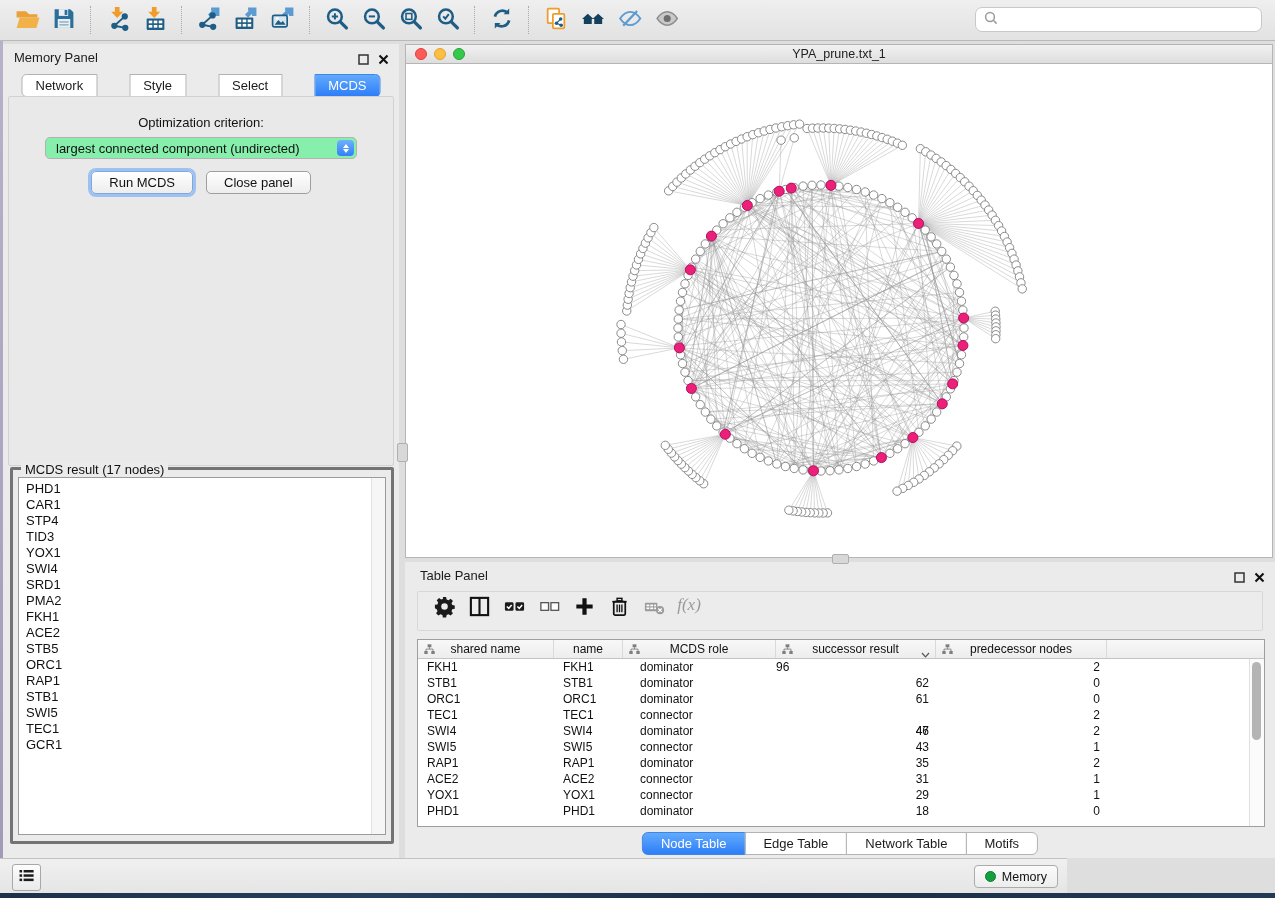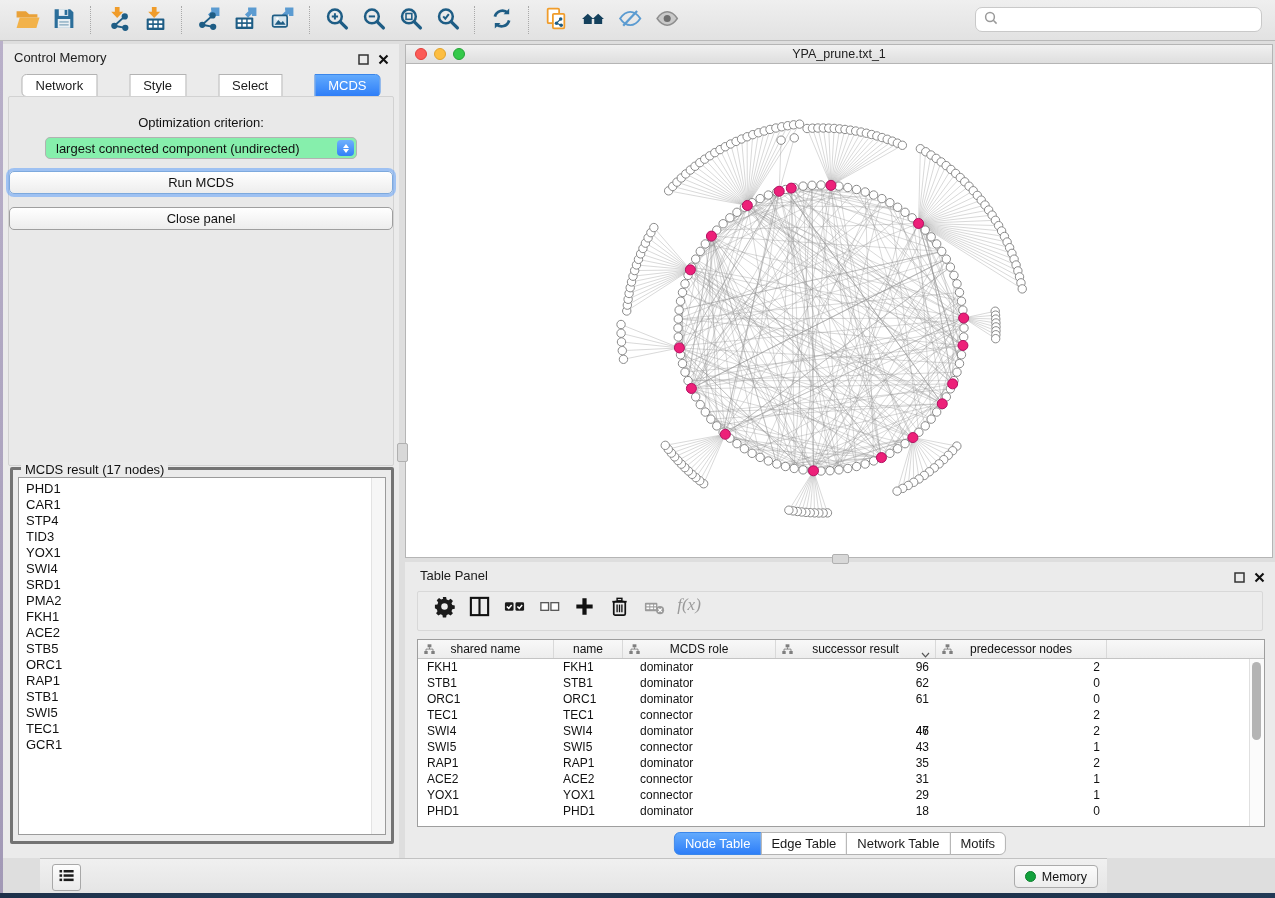--- a/index.html
+++ b/index.html
@@ -36,21 +36,21 @@
   .optlabel{position:absolute;left:0;right:0;top:18px;text-align:center;font-size:13px;color:#111;}
   .select{position:absolute;left:36px;top:40px;width:312px;height:22px;background:#86efac;
           border:1px solid #b2b2b2;border-radius:5px;font-size:13px;color:#111;
           line-height:22px;padding-left:10px;box-sizing:border-box;cursor:default;}
   .stepper{position:absolute;right:2px;top:2px;width:17px;height:16px;border-radius:4px;
            background:linear-gradient(#6fb1fc,#3180f7);display:flex;flex-direction:column;
            align-items:center;justify-content:center;gap:1px;}
   .stepper i{width:0;height:0;border-left:3.5px solid transparent;border-right:3.5px solid transparent;}
   .stepper .up{border-bottom:4px solid #fff;}
   .stepper .dn{border-top:4px solid #fff;}
-  .btnrow{position:absolute;left:0;right:0;top:74px;display:flex;justify-content:center;gap:13px;flex-direction:column;}
+  .btnrow{position:absolute;left:0;right:0;top:74px;display:flex;justify-content:center;gap:13px;}
   .mbtn{font-size:13px;color:#111;background:linear-gradient(#ffffff,#ededed);
         border:1px solid #9f9f9f;border-radius:5px;padding:3px 17px;cursor:default;}
   .mbtn.focus{box-shadow:0 0 0 3px rgba(97,160,250,.55);border-color:#7da9dd;}
   .groupbox{position:absolute;left:7px;width:378px;top:423px;height:371px;
             border:3px solid #737373;border-radius:2px;}
   .legend{position:absolute;left:8px;top:-8px;background:#ebebeb;padding:0 4px;
           font-size:13px;color:#111;}
   .listbox{position:absolute;left:5px;right:5px;top:7px;bottom:6px;background:#fff;
            border:1px solid #9b9b9b;overflow:hidden;}
   .listbox .items{padding:3px 0 0 7px;}
@@ -88,26 +88,26 @@
   .th{position:relative;border-right:1px solid #d9d9d9;display:flex;align-items:center;
       justify-content:center;font-size:12px;color:#111;box-sizing:border-box;cursor:default;}
   .th .hicon{position:absolute;left:6px;top:4px;}
   .th .sort{position:absolute;right:5px;top:7px;}
   .trow{display:flex;height:16px;align-items:center;font-size:12px;color:#111;cursor:default;}
   .td{box-sizing:border-box;white-space:nowrap;overflow:hidden;}
   .tscroll{position:absolute;right:0;top:19px;bottom:0;width:14px;background:#fbfbfb;
            border-left:1px solid #e0e0e0;}
   .tthumb{position:absolute;left:2px;top:3px;width:9px;height:78px;background:#b4b4b4;border-radius:5px;}
   .ttabs{position:absolute;left:50%;transform:translateX(-50%);top:270px;display:flex;}
-  .ttabs .seg{padding:2px 10px;border-radius:0;}
+  .ttabs .seg{padding:2px 18px;border-radius:0;}
   .ttabs .seg:first-child{border-radius:6px 0 0 6px;}
   .ttabs .seg:last-child{border-radius:0 6px 6px 0;}
   
   .statusbar{position:absolute;left:0;top:858px;width:1067px;height:35px;
-             background:linear-gradient(#f0f0f0,#e5e5e5);border-top:1px solid #c2c2c2;box-sizing:border-box;margin-left:40px;}
+             background:linear-gradient(#f0f0f0,#e5e5e5);border-top:1px solid #c2c2c2;box-sizing:border-box;}
   .listbtn{position:absolute;left:12px;top:5px;width:27px;height:25px;border:1px solid #a8a8a8;
            border-radius:3px;background:linear-gradient(#fdfdfd,#eaeaea);
            display:flex;align-items:center;justify-content:center;}
   .membtn{position:absolute;right:9px;top:6px;height:23px;border:1px solid #ababab;border-radius:4px;
           background:linear-gradient(#fbfbfb,#ededed);display:flex;align-items:center;
           gap:6px;padding:0 10px;box-sizing:border-box;}
   .memdot{width:11px;height:11px;border-radius:50%;background:#12a13c;border:1px solid #0c7f2d;box-sizing:border-box;}
   .memlabel{font-size:12.5px;color:#111;}
 </style>
 </head>
@@ -274,21 +274,21 @@
           </svg>
       </span>
       <input placeholder="" style="">
     </div>
   </div>
 
   <div class="wall-left"></div>
   <div class="wall-bottom"></div>
 
   <div class="cpanel">
-    <div class="panel-title">Control Memory</div>
+    <div class="panel-title">Memory Panel</div>
     <div class="win-icons">
       <span><svg width="11" height="11" viewBox="0 0 11 11">
             <rect x="1" y="1" width="9" height="9" fill="none" stroke="#333" stroke-width="1.5"></rect>
           </svg></span>
       <span><svg width="11" height="11" viewBox="0 0 11 11">
             <path d="M1.5 1.5l8 8M9.5 1.5l-8 8" stroke="#111" stroke-width="2.1"></path>
           </svg></span>
     </div>
     <div class="tabbar">
         <div class="seg">Network</div>
@@ -1175,21 +1175,21 @@
               </svg></span>
             <span>predecessor nodes</span>
           </div>
           <div class="th" style="flex: 1 1 0%; border-right: none;"></div>
         </div>
       <div id="table-body">
           <div class="trow">
             <div class="td" style="width: 136px; flex: 0 0 136px; padding-left: 9px;">FKH1</div>
             <div class="td" style="width: 69px; flex: 0 0 69px; padding-left: 9px;">FKH1</div>
             <div class="td" style="width: 153px; flex: 0 0 153px; padding-left: 17px;">dominator</div>
-            <div class="td" style="width: 160px; flex: 0 0 160px; text-align: right; padding-right: 7px;">96</div>
+            <div class="td" style="width: 160px; flex: 0 0 160px; text-align: left; padding-right: 7px;">96</div>
             <div class="td" style="width: 171px; flex: 0 0 171px; text-align: right; padding-right: 7px;">2</div>
           </div>
           <div class="trow">
             <div class="td" style="width: 136px; flex: 0 0 136px; padding-left: 9px;">STB1</div>
             <div class="td" style="width: 69px; flex: 0 0 69px; padding-left: 9px;">STB1</div>
             <div class="td" style="width: 153px; flex: 0 0 153px; padding-left: 17px;">dominator</div>
             <div class="td" style="width: 160px; flex: 0 0 160px; text-align: right; padding-right: 7px;">62</div>
             <div class="td" style="width: 171px; flex: 0 0 171px; text-align: right; padding-right: 7px;">0</div>
           </div>
           <div class="trow">

